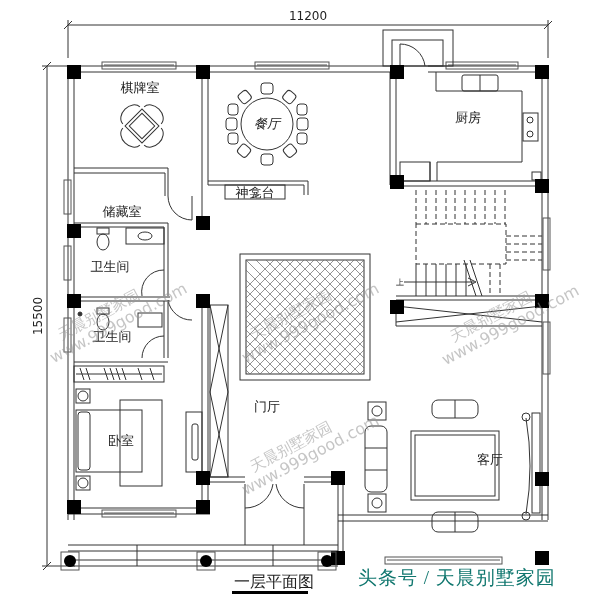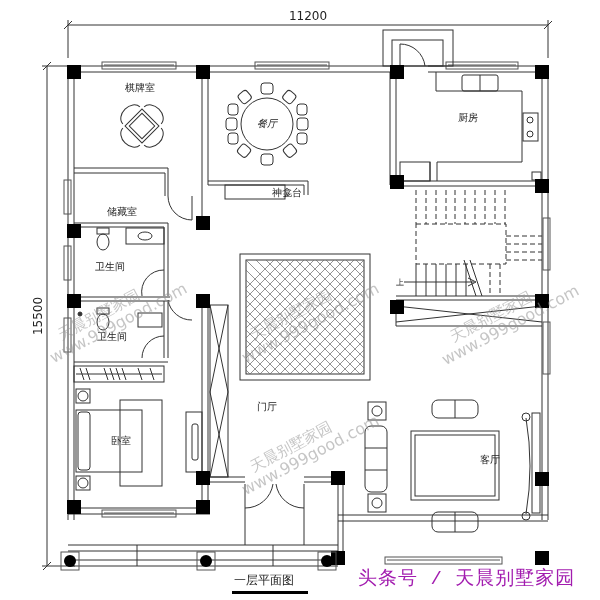--- a/index.html
+++ b/index.html
@@ -1,26 +1,26 @@
 <!DOCTYPE html>
 <html><head>
 <meta charset="utf-8">
 <style>
   html, body { margin: 0; padding: 0; background: #ffffff; }
   body { width: 600px; height: 600px; overflow: hidden; position: relative; font-family: "DejaVu Sans", sans-serif; }
   #plan { position: absolute; left: 0; top: 0; width: 600px; height: 600px; }
-  .lbl { position: absolute; font-family: "DejaVu Serif", serif; font-size: 10px; color: #222; white-space: nowrap; transform: translate(-50%, -50%); }
+  .lbl { position: absolute; font-family: "DejaVu Serif", serif; font-size: 13px; color: #222; white-space: nowrap; transform: translate(-50%, -50%); }
   .dim { position: absolute; font-family: "DejaVu Sans", sans-serif; font-size: 12px; color: #222; white-space: nowrap; transform: translate(-50%, -50%); }
   .dimv { transform: translate(-50%, -50%) rotate(-90deg); }
   .wm { position: absolute; font-family: "DejaVu Sans", sans-serif; color: rgba(150,150,150,0.55); transform: rotate(-28deg); transform-origin: left top; white-space: nowrap; line-height: 1.05; }
   .wm .a { font-size: 15px; display: block; padding-left: 18px; }
   .wm .b { font-size: 16px; display: block; }
-  .caption { position: absolute; font-family: "DejaVu Serif", serif; font-size: 12px; color: #222; left: 234px; top: 572px; }
+  .caption { position: absolute; font-family: "DejaVu Serif", serif; font-size: 16px; color: #222; left: 234px; top: 572px; }
   .caption-bar { position: absolute; left: 232px; top: 591px; width: 76px; height: 3px; background: #000; }
-  .credit { position: absolute; left: 358px; top: 565px; font-family: Liberation Mono, monospace; font-size: 19px; color: #a21caf; letter-spacing: 1px; }
+  .credit { position: absolute; left: 358px; top: 565px; font-family: Liberation Serif, serif; font-size: 19px; color: #0f766e; letter-spacing: 1px; }
 </style>
 </head>
 <body>
 
 <svg id="plan" width="600" height="600" viewBox="0 0 600 600" xmlns="http://www.w3.org/2000/svg">
   <g fill="none" stroke="#333" stroke-width="1">
 
     <g>
       <line x1="68" y1="25" x2="548" y2="25"></line>
       <line x1="68" y1="20" x2="68" y2="58"></line>
@@ -323,21 +323,21 @@
   </g>
 </svg>
 
 <div class="dim" style="left:308px; top:16px;">11200</div>
 <div class="dim dimv" style="left:38px; top:316px;">15500</div>
 
 <div class="lbl" style="left:140px; top:88px;">棋牌室</div>
 <div class="lbl" style="left:267px; top:124px;font-style:italic;">餐厅</div>
 <div class="lbl" style="left:468px; top:118px;text-align:center;">厨房</div>
 <div class="lbl" style="left:122px; top:212px;">储藏室</div>
-<div class="lbl" style="left:255px; top:193px;margin-left:32px;">神龛台</div>
+<div class="lbl" style="left:255px; top:193px;">神龛台</div>
 <div class="lbl" style="left:110px; top:267px;">卫生间</div>
 <div class="lbl" style="left:112px; top:337px;">卫生间</div>
 <div class="lbl" style="left:121px; top:441px;">卧室</div>
 <div class="lbl" style="left:267px; top:407px;">门厅</div>
 <div class="lbl" style="left:462px; top:460px;margin-left:28px;">客厅</div>
 <div class="lbl" style="left:400px; top:282px; font-size:8px;">上</div>
 
 <div class="wm" style="left:40px; top:338px;">
   <span class="a">天晨别墅家园</span>
   <span class="b">www.999good.com</span>

